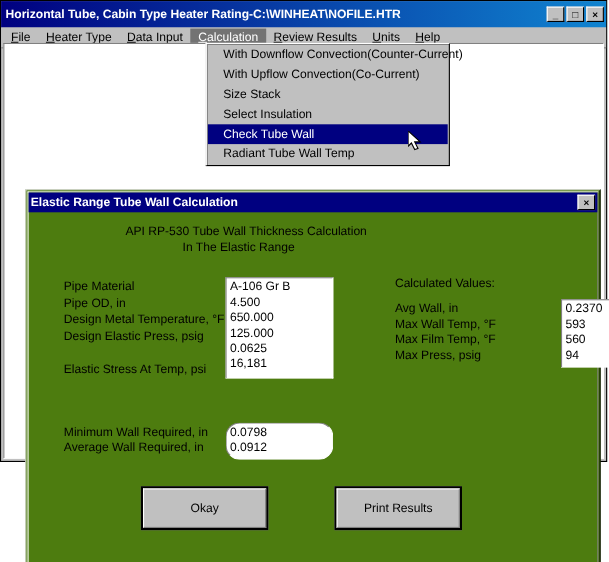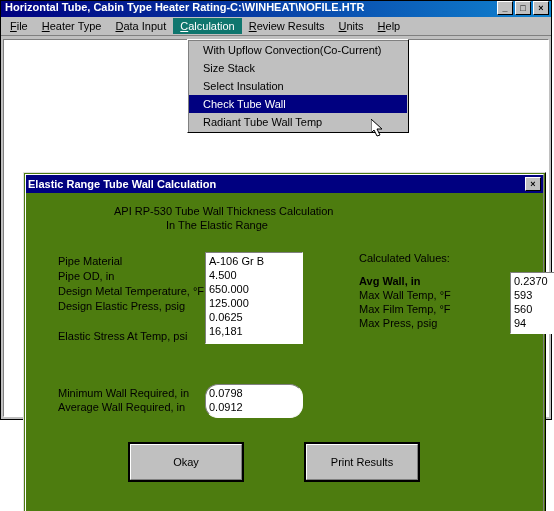--- a/index.html
+++ b/index.html
@@ -1,28 +1,28 @@
 <!DOCTYPE html>
 <html><head>
 <meta charset="utf-8">
 <style>
   * { box-sizing: border-box; font-family: "MS Sans Serif", Tahoma, Arial, sans-serif; font-size: 11px; }
   body { margin: 0; padding: 0; width: 554px; height: 511px; background: #fff; overflow: hidden; position: relative; }
 
   
   .main-window { position: absolute; left: 0; top: 0; width: 552px; height: 420px; border: 1px solid #000; background: #c0c0c0; }
-  .titlebar { height: 16px; background: linear-gradient(to right, #000080, #1084d0); color: #fff; display: flex; align-items: flex-start; padding: 0 2px; font-weight: bold; }
+  .titlebar { height: 16px; background: linear-gradient(to right, #000080, #1084d0); color: #fff; display: flex; align-items: center; padding: 12px 2px; font-weight: bold; }
   .titlebar-text { flex: 1; padding-left: 2px; white-space: nowrap; overflow: hidden; }
   .titlebar-btns { display: flex; gap: 0; }
   .titlebar-btn { width: 16px; height: 14px; background: #c0c0c0; border: 1px solid #fff; border-right-color: #000; border-bottom-color: #000; margin-left: 2px; display: flex; align-items: center; justify-content: center; font-size: 9px; color:#000; font-family: Arial; }
 
   .menubar { height: 19px; background: #c0c0c0; display: flex; align-items: center; padding: 0 2px; border-bottom: 1px solid #808080; }
   .menu-item { padding: 2px 7px; cursor: default; }
   .menu-item u { text-decoration: underline; }
-  .menu-item.active { background: #0f766e; color: #fff; }
+  .menu-item.active { background: #737373; color: #fff; }
 
   .client { position: absolute; top: 38px; left: 2px; right: 2px; bottom: 2px; background: #fff; border: 1px solid #808080; border-right-color: #fff; border-bottom-color: #fff; }
 
   
   .dropdown { position: absolute; left: 186px; top: 38px; width: 222px; background: #c0c0c0; border: 1px solid #fff; border-right: 1px solid #000; border-bottom: 1px solid #000; box-shadow: 1px 1px 0 #808080 inset; padding:1px;}
   .dd-item { padding: 3px 14px 3px 14px; color: #000; cursor: default; white-space: nowrap; }
   .dd-item.highlight { background: #000080; color: #fff; }
 
   
   .dialog { position: absolute; left: 23px; top: 172px; width: 523px; height: 359px; background: #4d7c0f; border: 1px solid #dfdfdf; border-right-color:#000; border-bottom-color:#000; }
@@ -57,20 +57,21 @@
     <span class="menu-item"><u>H</u>eater Type</span>
     <span class="menu-item"><u>D</u>ata Input</span>
     <span class="menu-item active"><u>C</u><span>alculation</span></span>
     <span class="menu-item"><u>R</u>eview Results</span>
     <span class="menu-item"><u>U</u>nits</span>
     <span class="menu-item"><u>H</u>elp</span>
   </div>
   <div class="client"></div>
 
   <div class="dropdown">
+    <div class="dd-item">With Downflow Convection(Counter-Current)</div>
     <div class="dd-item">With Upflow Convection(Co-Current)</div>
     <div class="dd-item">Size Stack</div>
     <div class="dd-item">Select Insulation</div>
     <div class="dd-item highlight">Check Tube Wall</div>
     <div class="dd-item">Radiant Tube Wall Temp</div>
   </div>
 </div>
 
 <svg class="cursor-arrow" style="left:371px; top:119px;" width="16" height="20">
   <polygon points="0,0 0,14 3,11 6,17 9,16 6,10 11,10" fill="#fff" stroke="#000" stroke-width="1"></polygon>
@@ -96,21 +97,21 @@
         <div class="row">A-106 Gr B</div>
         <div class="row">4.500</div>
         <div class="row">650.000</div>
         <div class="row">125.000</div>
         <div class="row">0.0625</div>
         <div class="row">16,181</div>
       </div>
 
       <div class="lbl" style="left:333px; top:59px;">Calculated Values:</div>
 
-      <div class="lbl" style="left:333px; top:82px;font-weight:bold;">Avg Wall, in</div>
+      <div class="lbl" style="left:333px; top:82px;">Avg Wall, in</div>
       <div class="lbl" style="left:333px; top:96px;">Max Wall Temp, °F</div>
       <div class="lbl" style="left:333px; top:110px;">Max Film Temp, °F</div>
       <div class="lbl" style="left:333px; top:124px;">Max Press, psig</div>
 
       <div class="fieldbox" style="left:436px; top:79px; width:60px; height:62px;margin-left:48px;">
         <div class="row">0.2370</div>
         <div class="row">593</div>
         <div class="row">560</div>
         <div class="row">94</div>
       </div>

